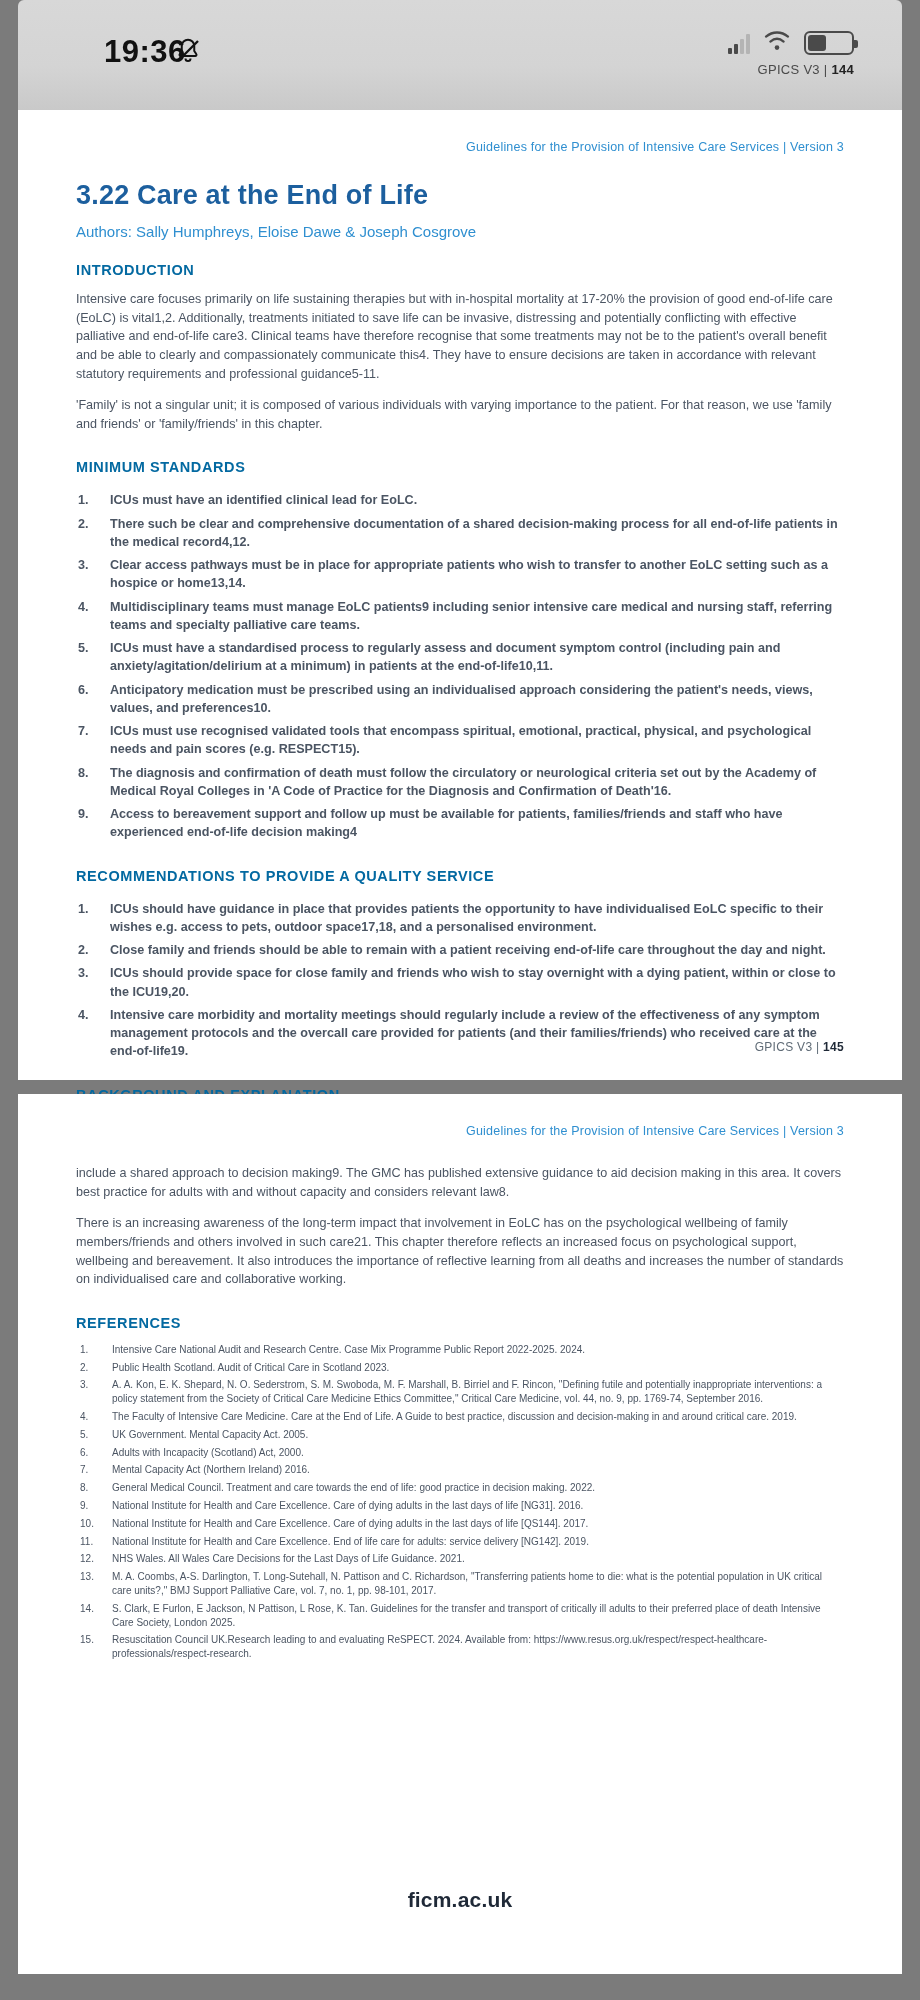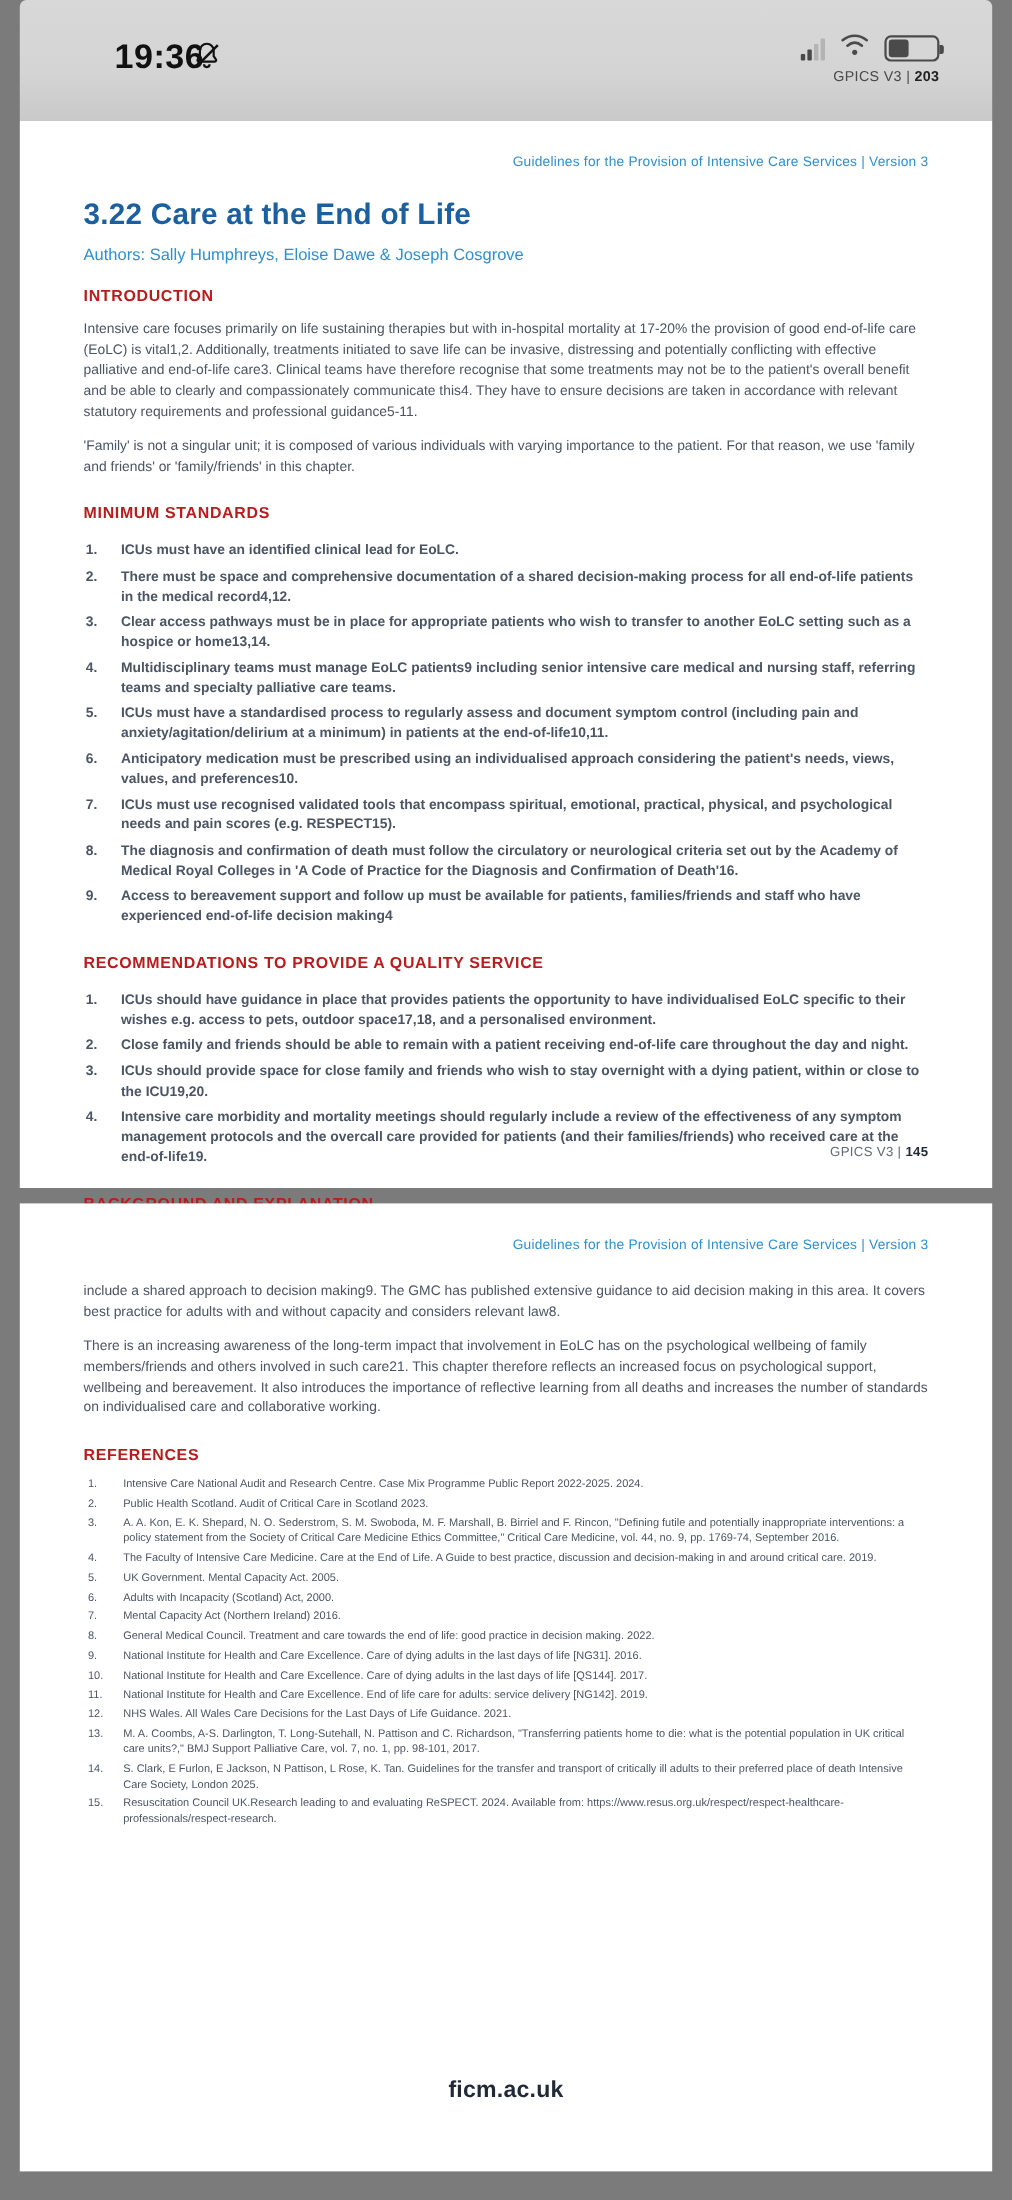--- a/index.html
+++ b/index.html
@@ -110,21 +110,21 @@
     font-weight: bold;
     margin: 0 0 12px 0;
     letter-spacing: .2px;
   }
   .authors {
     color: #2f8fd0;
     font-size: 15px;
     margin: 0 0 22px 0;
   }
   h2.sect {
-    color: #b91c1c;
+    color: #0369a1;
     font-size: 14.5px;
     font-weight: bold;
     letter-spacing: .6px;
     margin: 0 0 12px 0;
   }
   h2.sect.spaced { margin-top: 26px; }
 
   p.body {
     color: #4b5563;
     font-size: 12.6px;
@@ -230,39 +230,39 @@
         <path d="M6 10.5c4-3.4 8-3.4 12 0" fill="none" stroke="#4a4a4a" stroke-width="2.1" stroke-linecap="round"></path>
         <circle cx="12" cy="16" r="2.1" fill="#4a4a4a"></circle>
       </svg>
     </div>
     <div class="battery">
         <div class="lvl"></div>
       </div>
   </div>
   <div class="sb-footer">
     <span>GPICS V3 |</span>
-    <b>203</b>
+    <b>144</b>
   </div>
 </div>
 
 <div class="page first">
 
   <div class="page-head">Guidelines for the Provision of Intensive Care Services | Version 3</div>
 
   <h1 class="doc-title">3.22 Care at the End of Life</h1>
   <div class="authors">Authors: Sally Humphreys, Eloise Dawe &amp; Joseph Cosgrove</div>
 
   <h2 class="sect">INTRODUCTION</h2>
   <p class="body">Intensive care focuses primarily on life sustaining therapies but with in-hospital mortality at 17-20% the provision of good end-of-life care (EoLC) is vital1,2. Additionally, treatments initiated to save life can be invasive, distressing and potentially conflicting with effective palliative and end-of-life care3. Clinical teams have therefore recognise that some treatments may not be to the patient's overall benefit and be able to clearly and compassionately communicate this4. They have to ensure decisions are taken in accordance with relevant statutory requirements and professional guidance5-11.</p>
   <p class="body">'Family' is not a singular unit; it is composed of various individuals with varying importance to the patient. For that reason, we use 'family and friends' or 'family/friends' in this chapter.</p>
 
   <h2 class="sect spaced">MINIMUM STANDARDS</h2>
   <ol class="numlist">
     <li>ICUs must have an identified clinical lead for EoLC.</li>
-    <li>There must be space and comprehensive documentation of a shared decision-making process for all end-of-life patients in the medical record4,12.</li>
+    <li>There such be clear and comprehensive documentation of a shared decision-making process for all end-of-life patients in the medical record4,12.</li>
     <li>Clear access pathways must be in place for appropriate patients who wish to transfer to another EoLC setting such as a hospice or home13,14.</li>
     <li>Multidisciplinary teams must manage EoLC patients9 including senior intensive care medical and nursing staff, referring teams and specialty palliative care teams.</li>
     <li>ICUs must have a standardised process to regularly assess and document symptom control (including pain and anxiety/agitation/delirium at a minimum) in patients at the end-of-life10,11.</li>
     <li>Anticipatory medication must be prescribed using an individualised approach considering the patient's needs, views, values, and preferences10.</li>
     <li>ICUs must use recognised validated tools that encompass spiritual, emotional, practical, physical, and psychological needs and pain scores (e.g. RESPECT15).</li>
     <li>The diagnosis and confirmation of death must follow the circulatory or neurological criteria set out by the Academy of Medical Royal Colleges in 'A Code of Practice for the Diagnosis and Confirmation of Death'16.</li>
     <li>Access to bereavement support and follow up must be available for patients, families/friends and staff who have experienced end-of-life decision making4</li>
   </ol>
 
   <h2 class="sect spaced">RECOMMENDATIONS TO PROVIDE A QUALITY SERVICE</h2>

